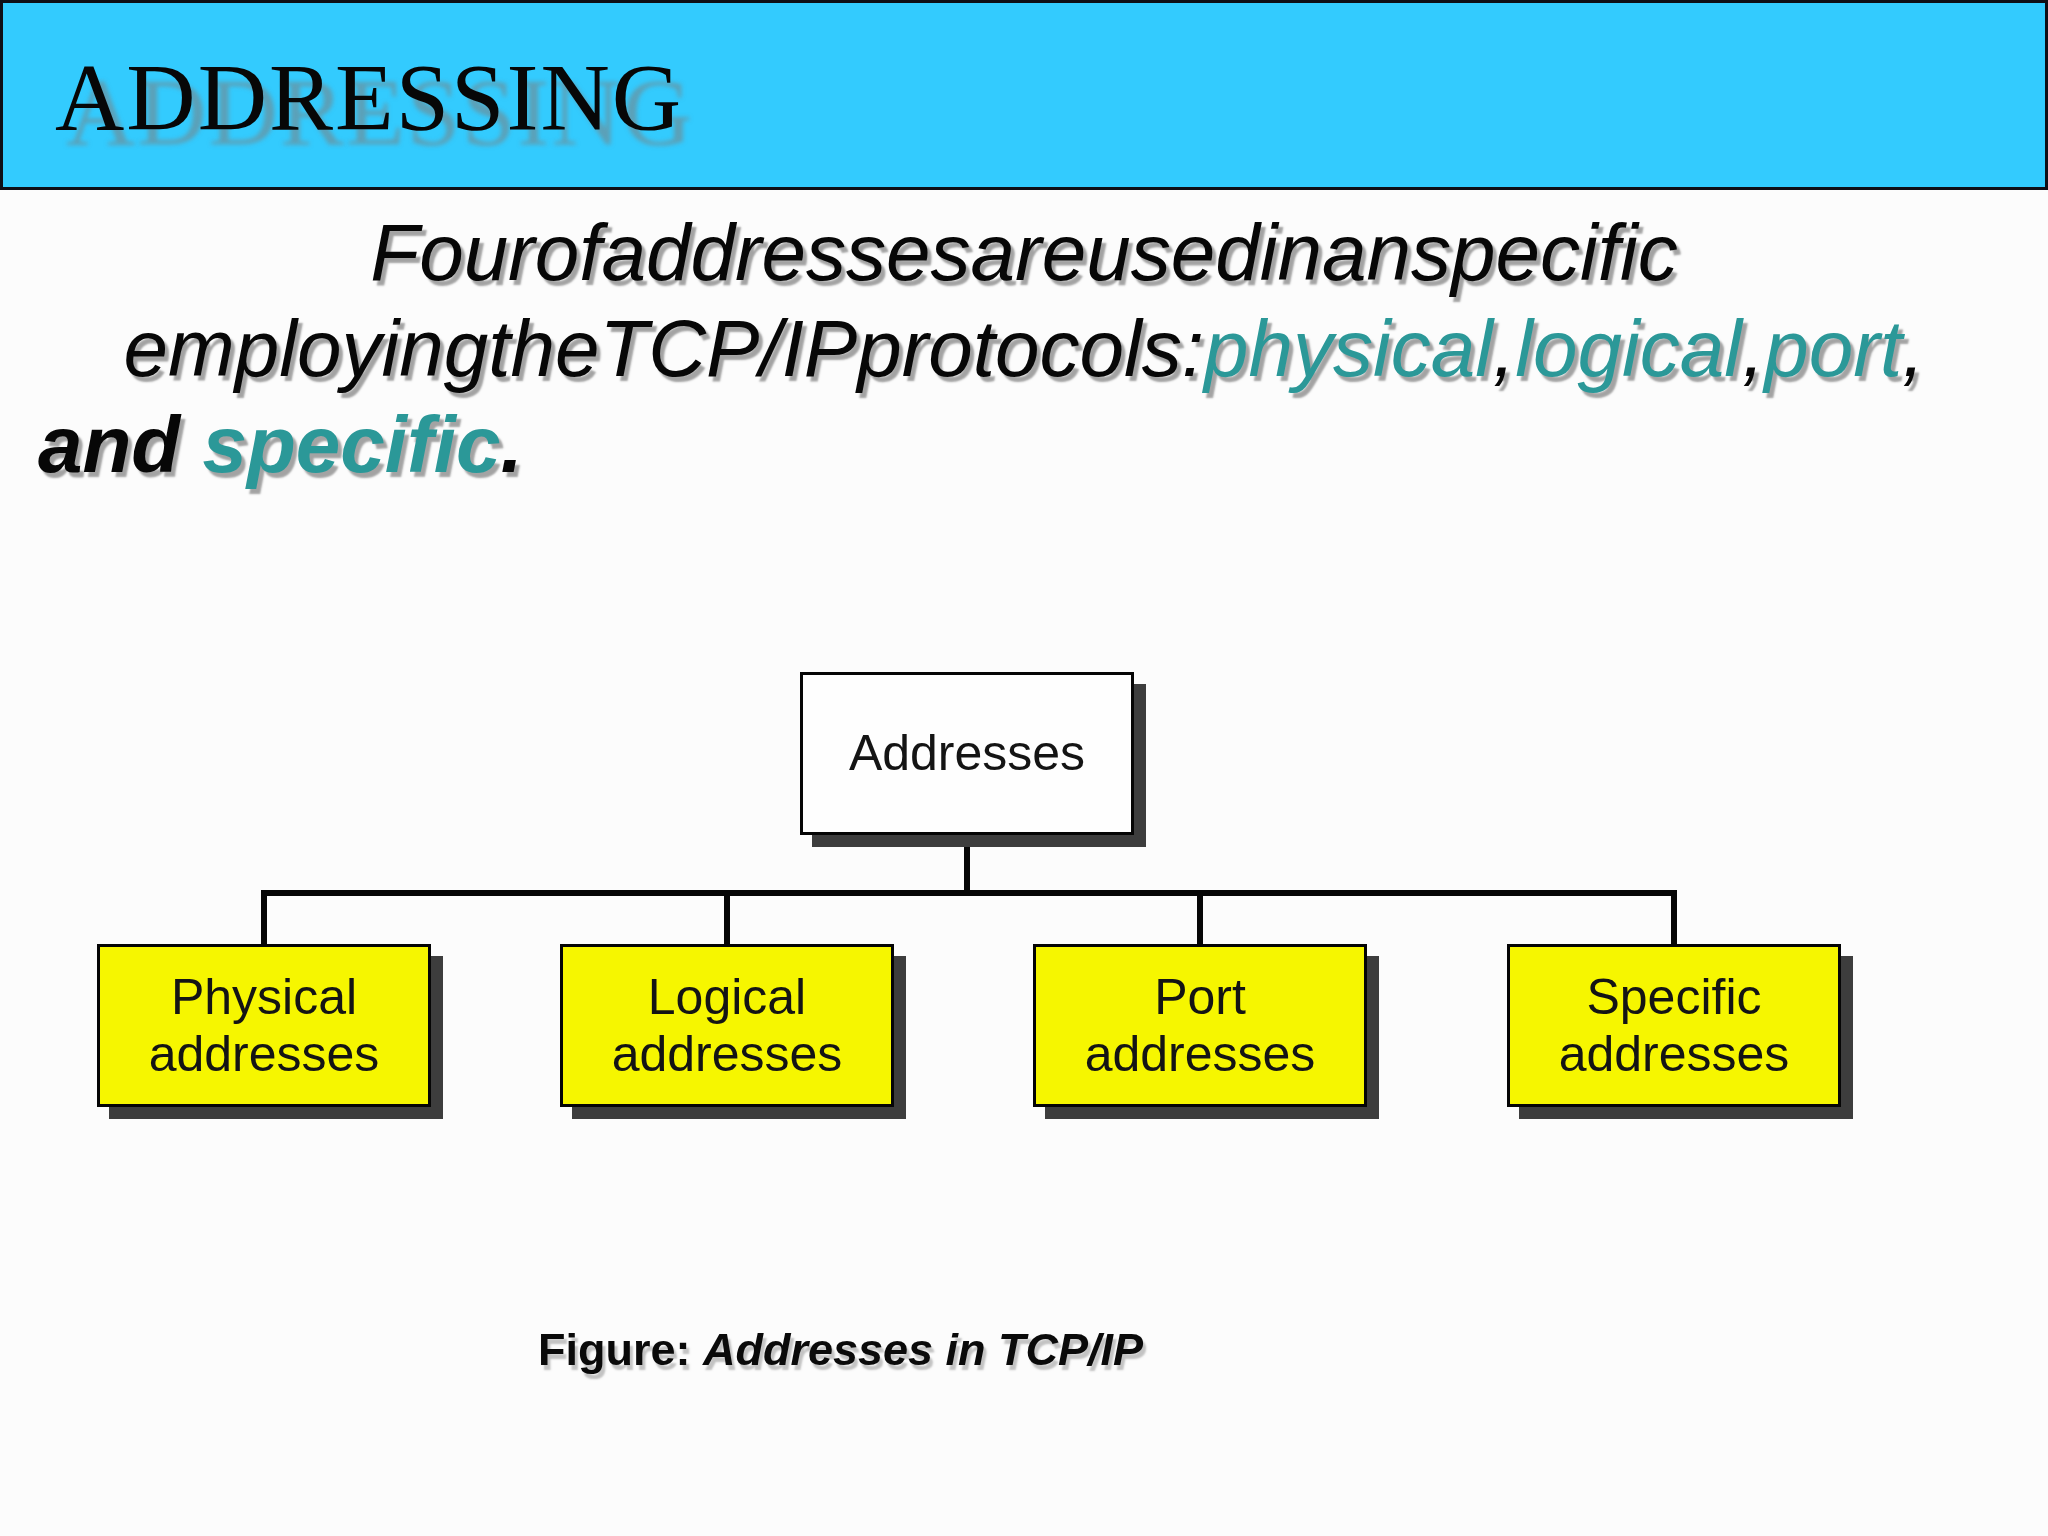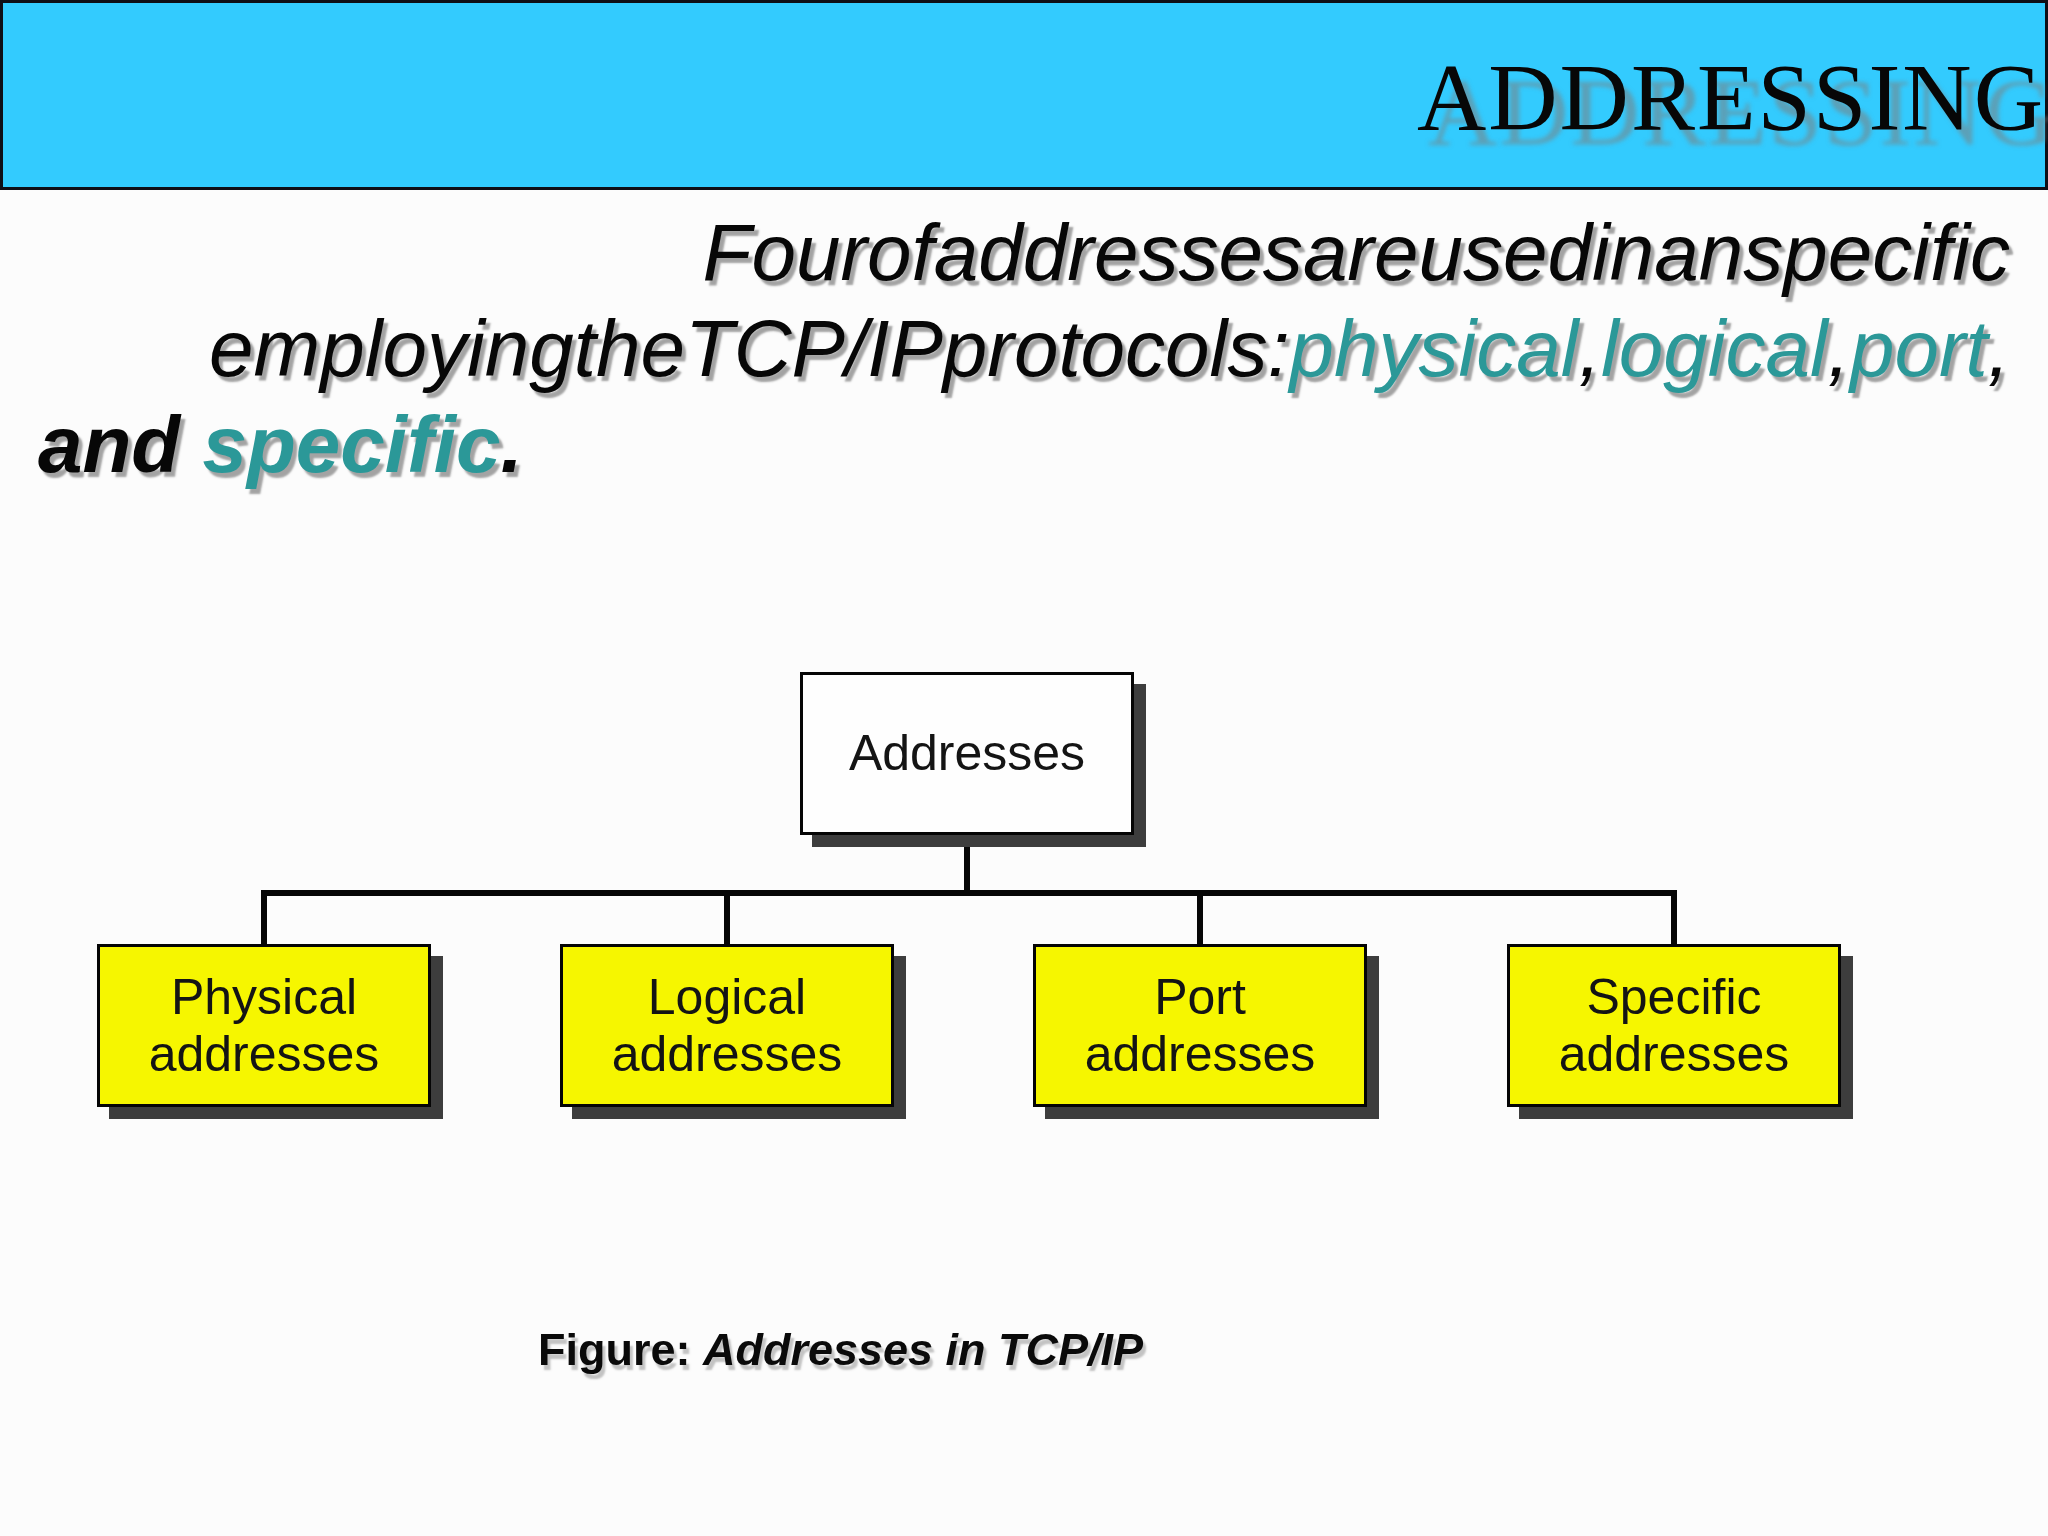--- a/index.html
+++ b/index.html
@@ -17,21 +17,21 @@
     font-family:"Liberation Sans", sans-serif;
     color:var(--text-black);
     overflow:hidden;
   }
 
   
   .header-bar{
     position:absolute; left:0; top:0; width:2048px; height:190px;
     background:var(--header-bg);
     border:3px solid #0e0e16;
-    display:flex; align-items:center;justify-content:flex-end;
+    display:flex; align-items:center;
   }
   .header-title{
     margin-left:52px;
     font-family:"Liberation Serif", serif;
     font-size:96px;
     letter-spacing:2px;
     color:#070707;
     text-shadow:11px 15px 4px rgba(125,125,125,0.55);
     line-height:1;
     padding-top:6px;
@@ -39,21 +39,21 @@
 
   
   .intro{
     position:absolute; left:38px; top:205px; width:1972px;
     font-style:italic;
     font-size:80px;
     color:#070707;
     text-shadow:4px 5px 2px rgba(125,125,125,0.7);
   }
   .tline{height:96px; display:flex; align-items:center;}
-  .tline.justify{justify-content:flex-end;}
+  .tline.justify{justify-content:center;}
   .tline.last{display:block; line-height:96px;font-weight:bold;}
   .accent{color:var(--accent-teal);}
   .word{white-space:nowrap;}
 
   
   .connector{position:absolute; background:#060606;}
   .conn-stem   {left:964px; top:835px; width:6px;  height:58px;}
   .conn-hbar   {left:261px; top:890px; width:1416px; height:6px;}
   .conn-drop-1 {left:261px;  top:890px; width:6px; height:58px;}
   .conn-drop-2 {left:724px;  top:890px; width:6px; height:58px;}

